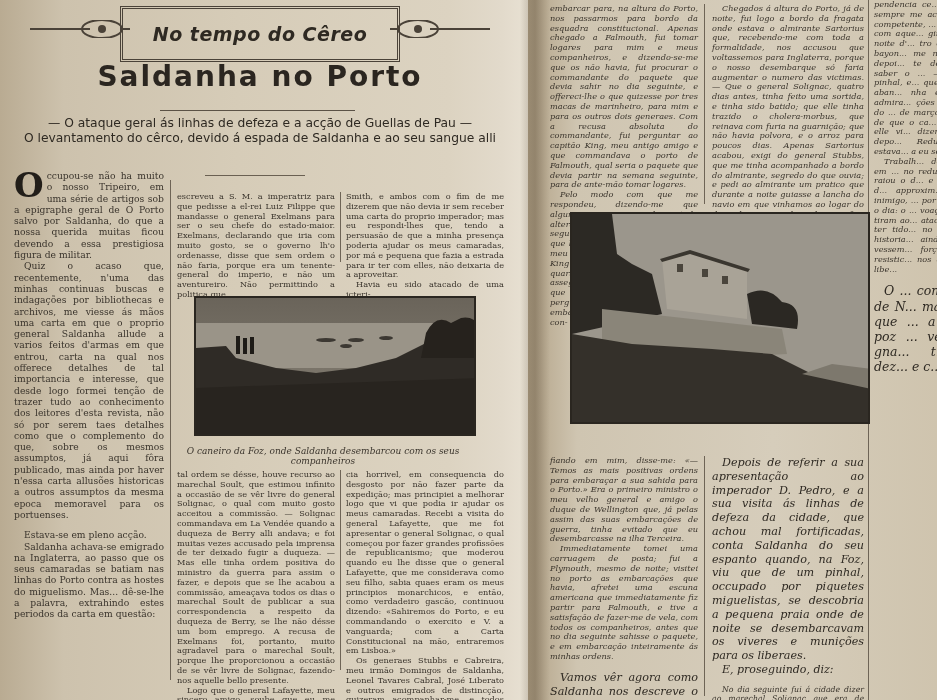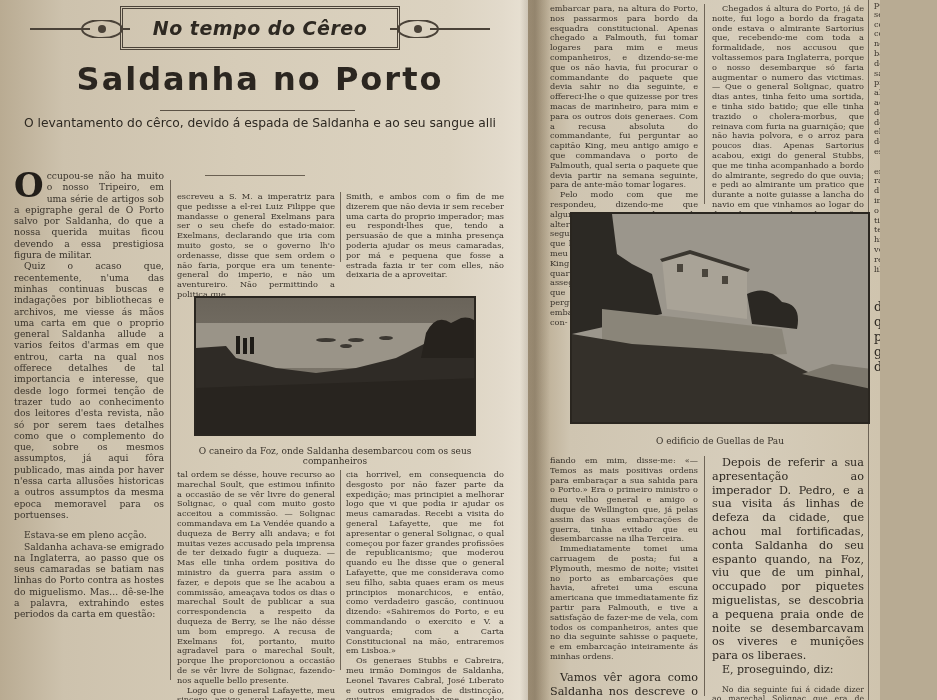--- a/index.html
+++ b/index.html
@@ -10,49 +10,50 @@
     color: #2e2a24;
   }
   .page {
     position: absolute; top: 0; height: 700px; overflow: hidden;
   }
   .page-left {
     left: 0; width: 528px;
     background: linear-gradient(90deg, #b9ab92 0%, #cdc2ad 12%, #d6ccb8 45%, #dcd3c1 85%, #e2dacb 95%, #e8e1d3 100%);
   }
   .page-right {
-    left: 528px; width: 352px;
+    left: 528px; width: 409px;
     background: linear-gradient(90deg, #a99a80 0%, #bcae95 4%, #cfc5b1 12%, #d6cdbb 60%, #cfc4ae 100%);
+    font-style: italic;
   }
   .gutter-shadow {
     position: absolute; left: 520px; top: 0; width: 30px; height: 700px;
     background: linear-gradient(90deg, rgba(255,255,255,0) 0%, rgba(90,75,55,0.25) 35%, rgba(90,75,55,0.35) 50%, rgba(255,255,255,0) 100%);
   }
   
   .ornament {
     position: absolute; left: 30px; top: 6px; width: 460px; height: 48px;
   }
   .ornament .frame {
-    position: absolute; left: 90px; top: 0; width: 280px; height: 44px;
+    position: absolute; left: 90px; top: 0; width: 280px; height: 56px;
     border: 3px double #4a4238; box-sizing: border-box;
     display: flex; align-items: center; justify-content: center;
   }
   .ornament .kicker {
     font-family: "DejaVu Sans", sans-serif; font-size: 19px; font-weight: bold;
     font-style: italic; color: #2e2922; letter-spacing: 0.5px;
   }
   .ornament .flourish {
     position: absolute; top: 14px; width: 100px; height: 18px;
   }
   .flourish.left { left: 0; }
   .flourish.right { right: 0; }
 
   .headline {
     position: absolute; left: 0; width: 520px; top: 60px; text-align: center;
-    font-family: "DejaVu Sans", sans-serif; font-size: 32px; font-weight: bold;
+    font-family: "DejaVu Sans", sans-serif; font-size: 28px; font-weight: bold;
     color: #2b2620; letter-spacing: 2px;
   }
   .rule-short {
     position: absolute; left: 160px; top: 110px; width: 195px; height: 1px; background: #5b5246;
   }
   .subheads {
     position: absolute; left: 0; width: 520px; top: 116px; text-align: center;
     font-family: "DejaVu Sans", sans-serif; font-size: 12.3px; line-height: 15px; color: #2e2922;
   }
   .rule-mid {
@@ -101,41 +102,43 @@
       <ellipse cx="28" cy="9" rx="20" ry="9" fill="none" stroke="#4a4238" stroke-width="2"></ellipse>
       <circle cx="28" cy="9" r="4" fill="#4a4238"></circle>
       <line x1="40" y1="9" x2="100" y2="9" stroke="#4a4238" stroke-width="2"></line>
     </svg>
   </div>
 
   <div class="headline">Saldanha no Porto</div>
   <div class="rule-short"></div>
 
   <div class="subheads">
+    <div>— O ataque geral ás linhas de defeza e a acção de Guellas de Pau —</div>
     <div>O levantamento do cêrco, devido á espada de Saldanha e ao seu sangue alli</div>
   </div>
   <div class="rule-mid"></div>
 
   <div class="col" style="left:14px; top:170px; width:150px;">
     <p class="noindent"><span class="dropcap">O</span><span>ccupou-se não ha muito o nosso Tripeiro, em uma série de artigos sob a epigraphe geral de O Porto salvo por Saldanha, do que a nossa querida muitas ficou devendo a essa prestigiosa figura de militar.</span></p>
     <p>Quiz o acaso que, recentemente, n'uma das minhas continuas buscas e indagações por bibliothecas e archivos, me viesse ás mãos uma carta em que o proprio general Saldanha allude a varios feitos d'armas em que entrou, carta na qual nos offerece detalhes de tal importancia e interesse, que desde logo formei tenção de trazer tudo ao conhecimento dos leitores d'esta revista, não só por serem taes detalhes como que o complemento do que, sobre os mesmos assumptos, já aqui fôra publicado, mas ainda por haver n'essa carta allusões historicas a outros assumptos da mesma epoca memoravel para os portuenses.</p>
     <div class="gap"></div>
     <p>Estava-se em pleno acção.</p>
     <p>Saldanha achava-se emigrado na Inglaterra, ao passo que os seus camaradas se batiam nas linhas do Porto contra as hostes do miguelismo. Mas... dê-se-lhe a palavra, extrahindo estes periodos da carta em questão:</p>
 
   </div>
   <div class="vrule" style="left:170px; top:180px; height:500px;"></div>
 
   <div class="col" style="left:177px; top:192px; width:158px; font-size:8.2px; line-height:9.8px;">
     <p class="noindent">escreveu a S. M. a imperatriz para que pedisse a el-rei Luiz Filippe que mandasse o general Exelmans para ser o seu chefe do estado-maior. Exelmans, declarando que iria com muito gosto, se o governo lh'o ordenasse, disse que sem ordem o não faria, porque era um tenente-general do imperio, e não um aventureiro. Não permittindo a politica que</p>
   </div>
   <div class="vrule" style="left:340px; top:192px; height:70px;"></div>
 
   <div class="col" style="left:346px; top:192px; width:158px; font-size:8.2px; line-height:9.8px;">
-    <p class="noindent">Smith, e ambos com o fim de me dizerem que não devia ir sem receber uma carta do proprio imperador; mas eu respondi-lhes que, tendo a persuasão de que a minha presença poderia ajudar os meus camaradas, por má e pequena que fosse a estrada fazia ir ter com elles, não deixaria de a aproveitar.</p>
+    <p class="noindent">Smith, e ambos com o fim de me dizerem que não devia ir sem receber uma carta do proprio imperador; mas eu respondi-lhes que, tendo a persuasão de que a minha presença poderia ajudar os meus camaradas, por má e pequena que fazia a estrada para ir ter com elles, não deixaria de a aproveitar.</p>
+    <p>Havia eu sido atacado de uma icteri-</p>
   </div>
 
   <div class="photo" style="left:194px; top:296px; width:282px; height:140px;">
     <svg viewBox="0 0 282 140" width="282" height="140">
       <defs>
         <linearGradient id="sky1" x1="0" y1="0" x2="0" y2="1">
           <stop offset="0" stop-color="#6a645a"></stop>
           <stop offset="1" stop-color="#8a8478"></stop>
         </linearGradient>
       </defs>
@@ -146,21 +149,21 @@
       <rect x="40" y="38" width="4" height="18" fill="#1e1b17"></rect>
       <rect x="47" y="40" width="4" height="16" fill="#1e1b17"></rect>
       <rect x="54" y="39" width="4" height="17" fill="#1e1b17"></rect>
       <ellipse cx="130" cy="42" rx="10" ry="2" fill="#3c3832"></ellipse>
       <ellipse cx="160" cy="42" rx="8" ry="2" fill="#3c3832"></ellipse>
       <ellipse cx="190" cy="40" rx="7" ry="2" fill="#3c3832"></ellipse>
       <ellipse cx="150" cy="48" rx="6" ry="2" fill="#3c3832"></ellipse>
       <path d="M230 35 Q240 15 255 25 L265 20 Q275 18 282 25 L282 60 L225 60 Z" fill="#26221d"></path>
     </svg>
   </div>
-  <div class="caption" style="left:180px; top:446px; width:310px;">O caneiro da Foz, onde Saldanha desembarcou com os seus companheiros</div>
+  <div class="caption" style="left:168px; top:446px; width:310px;font-style:italic;">O caneiro da Foz, onde Saldanha desembarcou com os seus companheiros</div>
 
   <div class="col" style="left:177px; top:470px; width:158px; font-size:8.2px; line-height:9.8px;">
     <p class="noindent">tal ordem se désse, houve recurso ao marechal Soult, que estimou infinito a occasião de se vêr livre do general Solignac, o qual com muito gosto acceitou a commissão. — Solignac commandava em La Vendée quando a duqueza de Berry alli andava; e foi muitas vezes accusado pela imprensa de ter deixado fugir a duqueza. — Mas elle tinha ordem positiva do ministro da guerra para assim o fazer, e depois que se lhe acabou a commissão, ameaçava todos os dias o marechal Soult de publicar a sua correspondencia a respeito da duqueza de Berry, se lhe não désse um bom emprego. A recusa de Exelmans foi, portanto, muito agradavel para o marechal Soult, porque lhe proporcionou a occasião de se vêr livre de Solignac, fazendo-nos aquelle bello presente.</p>
     <p>Logo que o general Lafayette, meu sincero amigo, soube que eu me preparava para partir para o Porto, foi á minha casa, com o almirante sir Sidney</p>
   </div>
   <div class="vrule" style="left:340px; top:470px; height:200px;"></div>
 
   <div class="col" style="left:346px; top:470px; width:158px; font-size:8.2px; line-height:9.8px;">
     <p class="noindent">cia horrivel, em consequencia do desgosto por não fazer parte da expedição; mas principiei a melhorar logo que vi que podia ir ajudar os meus camaradas. Recebi a visita do general Lafayette, que me foi apresentar o general Solignac, o qual começou por fazer grandes profissões de republicanismo; que moderou quando eu lhe disse que o general Lafayette, que me considerava como seu filho, sabia quaes eram os meus principios monarchicos, e então, como verdadeiro gascão, continuou dizendo: «Sahiremos do Porto, e eu commandando o exercito e V. a vanguarda; com a Carta Constitucional na mão, entraremos em Lisboa.»</p>
     <p>Os generaes Stubbs e Cabreira, meu irmão Domingos de Saldanha, Leonel Tavares Cabral, José Liberato e outros emigrados de distincção, quizeram acompanhar-me, e todos nos reunimos em Falmouth, na vespera em que devia sahir o paquete para Lisboa, no qual queriamos</p>
@@ -195,21 +198,20 @@
       <path d="M88 45 L118 36 L178 55 L176 58 L118 40 L90 48 Z" fill="#3a362f"></path>
       <rect x="105" y="50" width="6" height="8" fill="#4a453c"></rect>
       <rect x="130" y="55" width="6" height="8" fill="#4a453c"></rect>
       <rect x="150" y="62" width="6" height="8" fill="#4a453c"></rect>
       <path d="M30 95 L210 115 L215 140 L30 150 Z" fill="#8a8579"></path>
       <path d="M175 80 Q195 70 210 88 Q230 90 225 115 L180 110 Z" fill="#2b2823"></path>
       <path d="M0 120 L60 130 L140 135 L200 140 L240 160 L300 170 L300 212 L0 212 Z" fill="#34302a"></path>
       <path d="M230 160 L260 150 L300 155 L300 175 Z" fill="#7d786d"></path>
     </svg>
   </div>
-  <div class="caption" style="left:42px; top:436px; width:300px;">O edificio de Guellas de Pau</div>
 
   <div class="col" style="left:22px; top:456px; width:148px; font-size:8.2px; line-height:9.8px;">
     <p class="noindent">fiando em mim, disse-me: «—Temos as mais positivas ordens para embaraçar a sua sahida para o Porto.» Era o primeiro ministro o meu velho general e amigo o duque de Wellington que, já pelas assim das suas embarcações de guerra, tinha evitado que eu desembarcasse na ilha Terceira.</p>
     <p>Immediatamente tomei uma carruagem de posta; fui a Plymouth, mesmo de noite; visitei no porto as embarcações que havia, afretei uma escuna americana que immediatamente fiz partir para Falmouth, e tive a satisfação de fazer-me de vela, com todos os companheiros, antes que no dia seguinte sahisse o paquete, e em embarcação inteiramente ás minhas ordens.</p>
     <div class="gap"></div>
     <p class="large" style="font-size:11.2px; line-height:13.8px;">Vamos vêr agora como Saldanha nos descreve o modo como effectuou o seu desembarque na praia da Foz, contra a opinião do proprio almirante Sartorius, commandante da fragata que fazia o cruzeiro em frente do Porto:</p>
   </div>
   <div class="vrule" style="left:176px; top:456px; height:240px;"></div>
 
   <div class="col" style="left:184px; top:456px; width:152px;">

